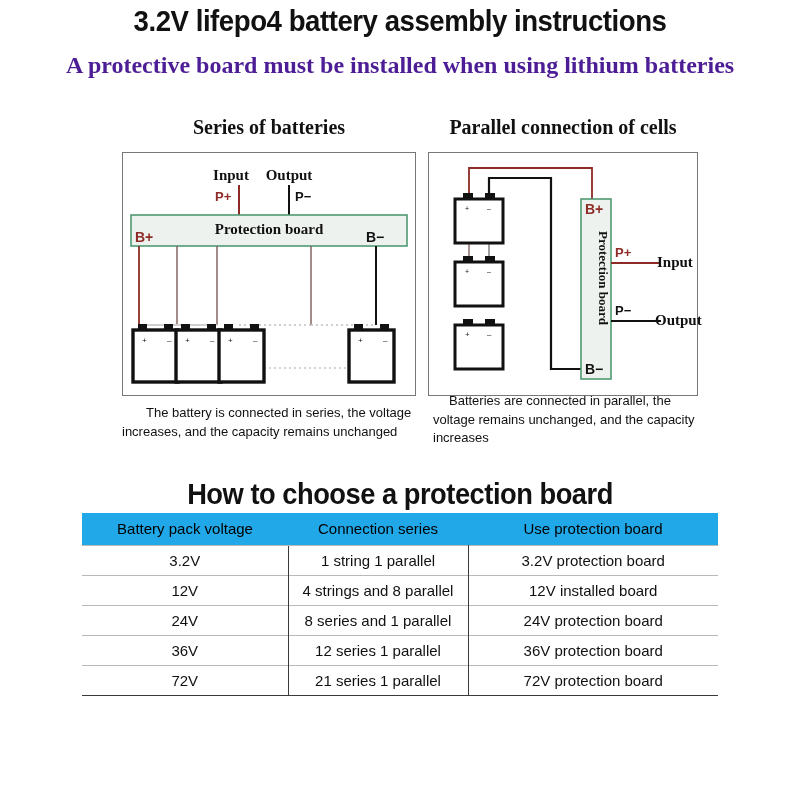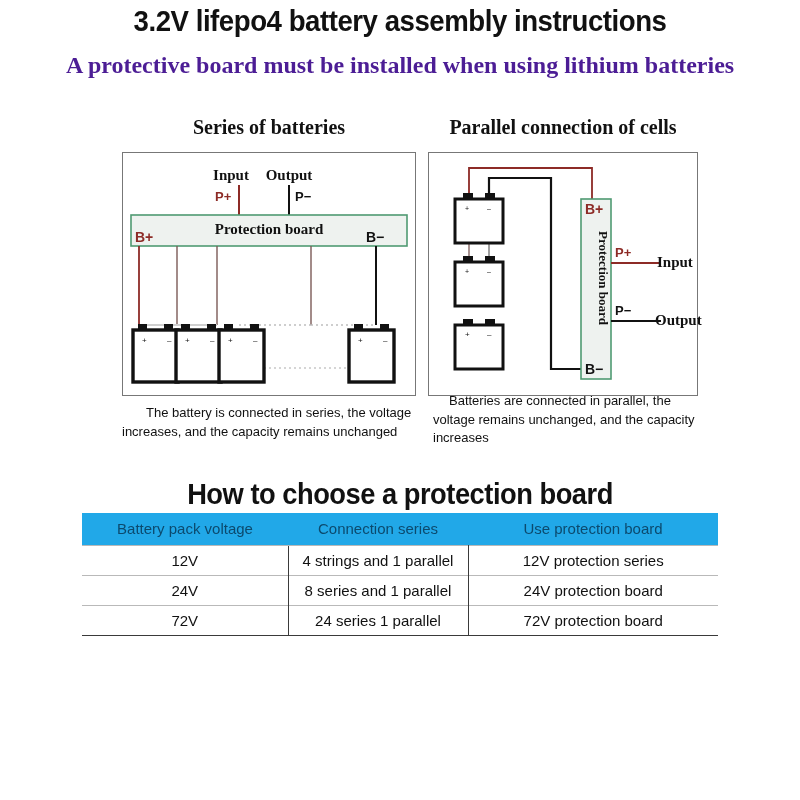--- a/index.html
+++ b/index.html
@@ -87,21 +87,21 @@
     position:absolute;left:82px;top:513px;width:636px;
   }
   table.choose{
     border-collapse:collapse;
     width:636px;
     table-layout:fixed;
     font-family:"Liberation Sans", sans-serif;
   }
   table.choose thead th{
     background:#21a8e8;
-    color:#0c4a6e;
+    color:#000000;
     font-size:15px;
     font-weight:normal;
     padding:7px 0 8px 0;
     text-align:center;
     border:0;
   }
   table.choose tbody td{
     font-size:15px;
     color:#111;
     text-align:center;
@@ -252,31 +252,41 @@
       </colgroup>
       <thead>
         <tr>
           <th>Battery pack voltage</th>
           <th>Connection series</th>
           <th>Use protection board</th>
         </tr>
       </thead>
       <tbody>
         <tr>
+          <td>3.2V</td>
+          <td class="col-mid">1 string 1 parallel</td>
+          <td>3.2V protection board</td>
+        </tr>
+        <tr>
           <td>12V</td>
-          <td class="col-mid">4 strings and 1 parallel</td>
-          <td>12V protection series</td>
+          <td class="col-mid">4 strings and 8 parallel</td>
+          <td>12V installed board</td>
         </tr>
         <tr>
           <td>24V</td>
           <td class="col-mid">8 series and 1 parallel</td>
           <td>24V protection board</td>
         </tr>
         <tr>
+          <td>36V</td>
+          <td class="col-mid">12 series 1 parallel</td>
+          <td>36V protection board</td>
+        </tr>
+        <tr>
           <td>72V</td>
-          <td class="col-mid">24 series 1 parallel</td>
+          <td class="col-mid">21 series 1 parallel</td>
           <td>72V protection board</td>
         </tr>
       </tbody>
     </table>
   </div>
 
 </div>
 
 </body></html>

